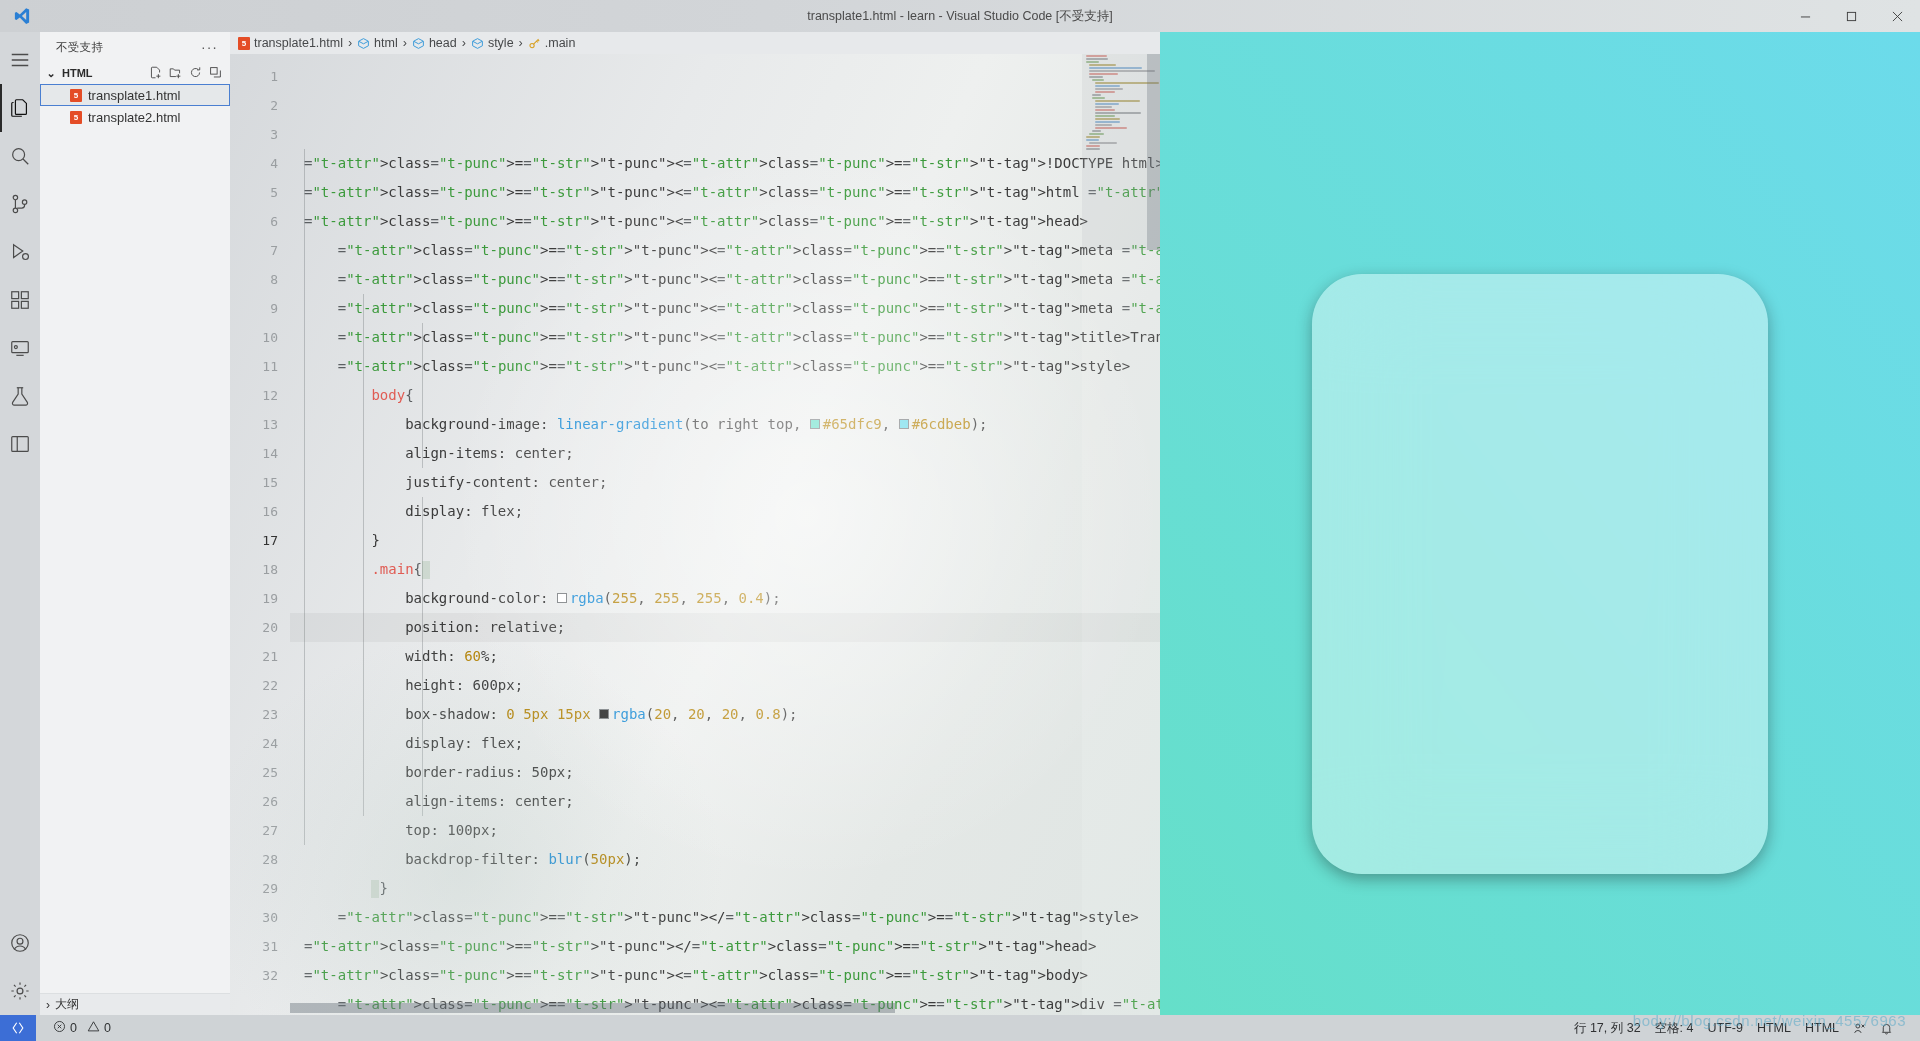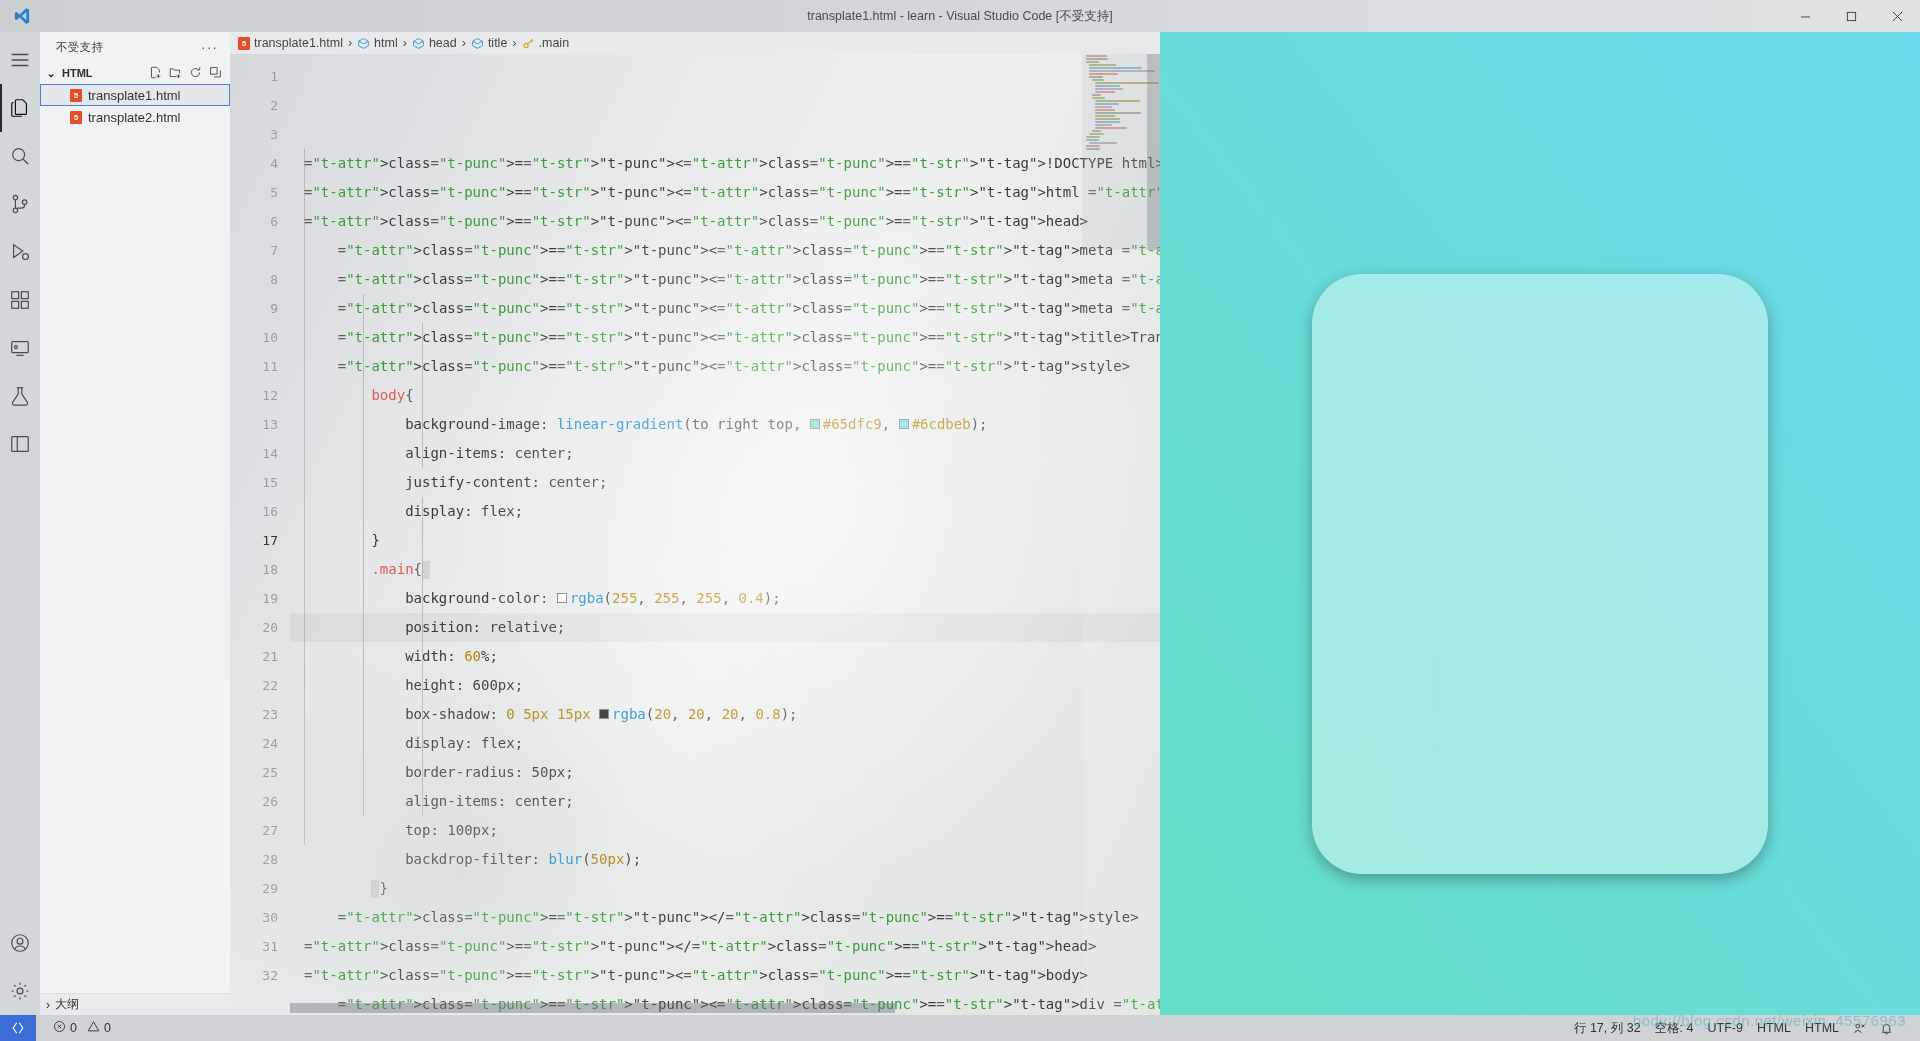--- a/index.html
+++ b/index.html
@@ -420,21 +420,21 @@
           <span>head</span>
         </span>
         <span class="sep">›</span>
         <span class="crumb">
           <span class="sym">
             <svg viewBox="0 0 16 16" fill="none" stroke="#3a9ad9" stroke-width="1.2">
                 <path d="M8 2 14 5.2v5.6L8 14 2 10.8V5.2z"></path>
                 <path d="M2.4 5.4 8 8.4l5.6-3"></path>
               </svg>
           </span>
-          <span>title</span>
+          <span>style</span>
         </span>
         <span class="sep">›</span>
         <span class="crumb">
           <span class="sym">
             <svg viewBox="0 0 16 16" fill="none" stroke="#d8a022" stroke-width="1.3">
                 <circle cx="5" cy="10.6" r="2.6"></circle>
                 <path d="M6.9 8.7 13 2.6M10.6 5l1.7 1.7M12.1 3.5l1.7 1.7"></path>
               </svg>
           </span>
           <span>.main</span>

